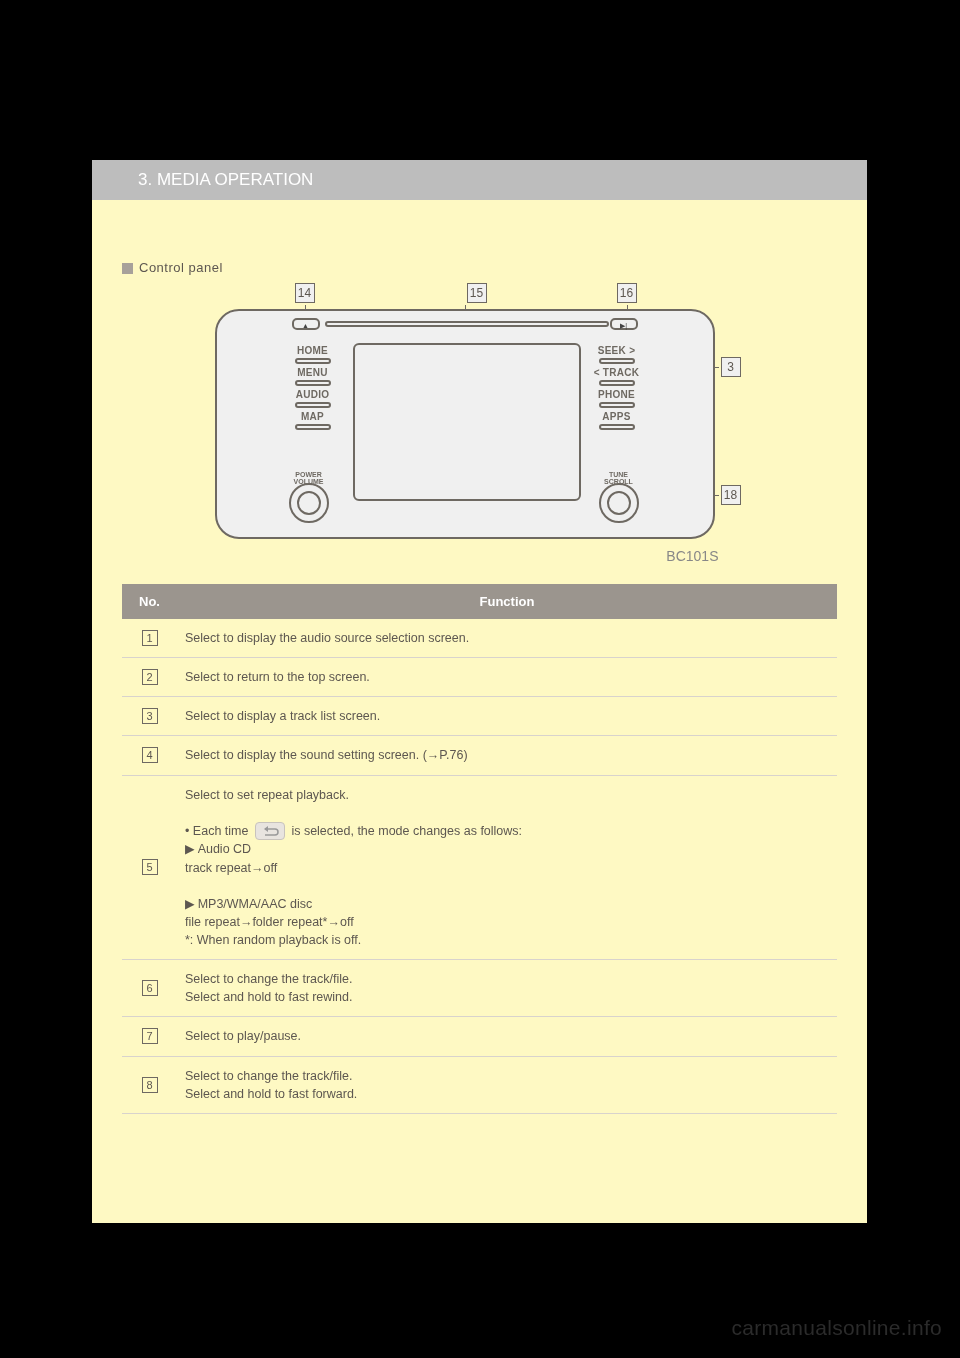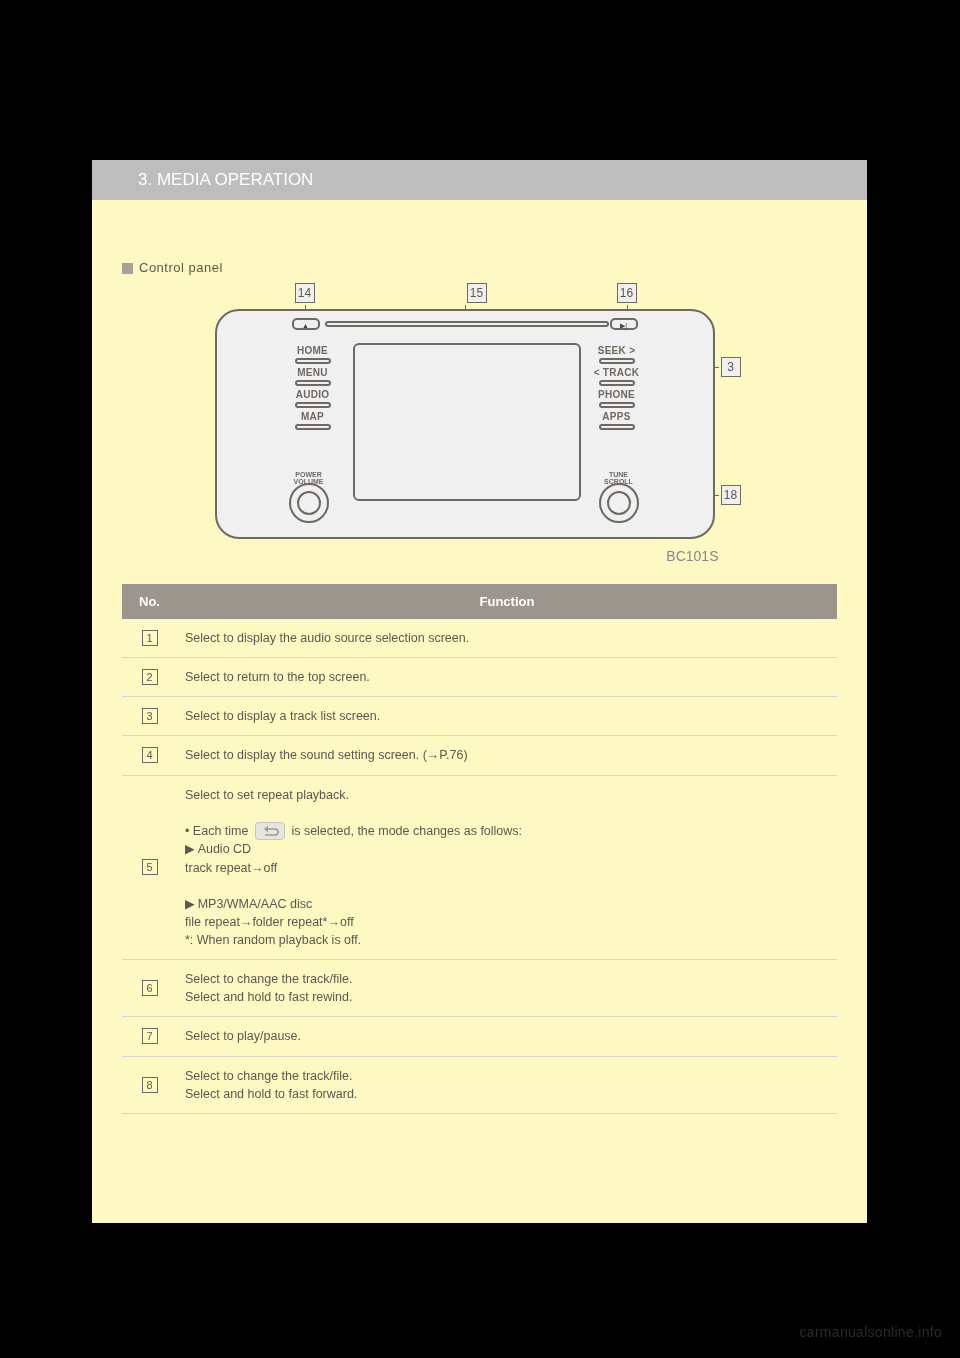--- a/index.html
+++ b/index.html
@@ -209,21 +209,21 @@
     margin: 0 3px;
   }
   .repeat-icon svg { position:absolute; left:5px; top:3px; }
   .tri { display:inline-block; vertical-align:baseline; margin-right:3px; }
 
   .watermark {
     position:absolute;
     right: 18px;
     bottom: 18px;
     color: #2b2b2b;
-    font-size: 14px;
+    font-size: 21px;
     font-family: Arial, sans-serif;
     letter-spacing: 0.3px;
   }
 </style>
 </head>
 <body>
 
 <div class="page">
 
   <div class="header-bar">3. MEDIA OPERATION</div>

